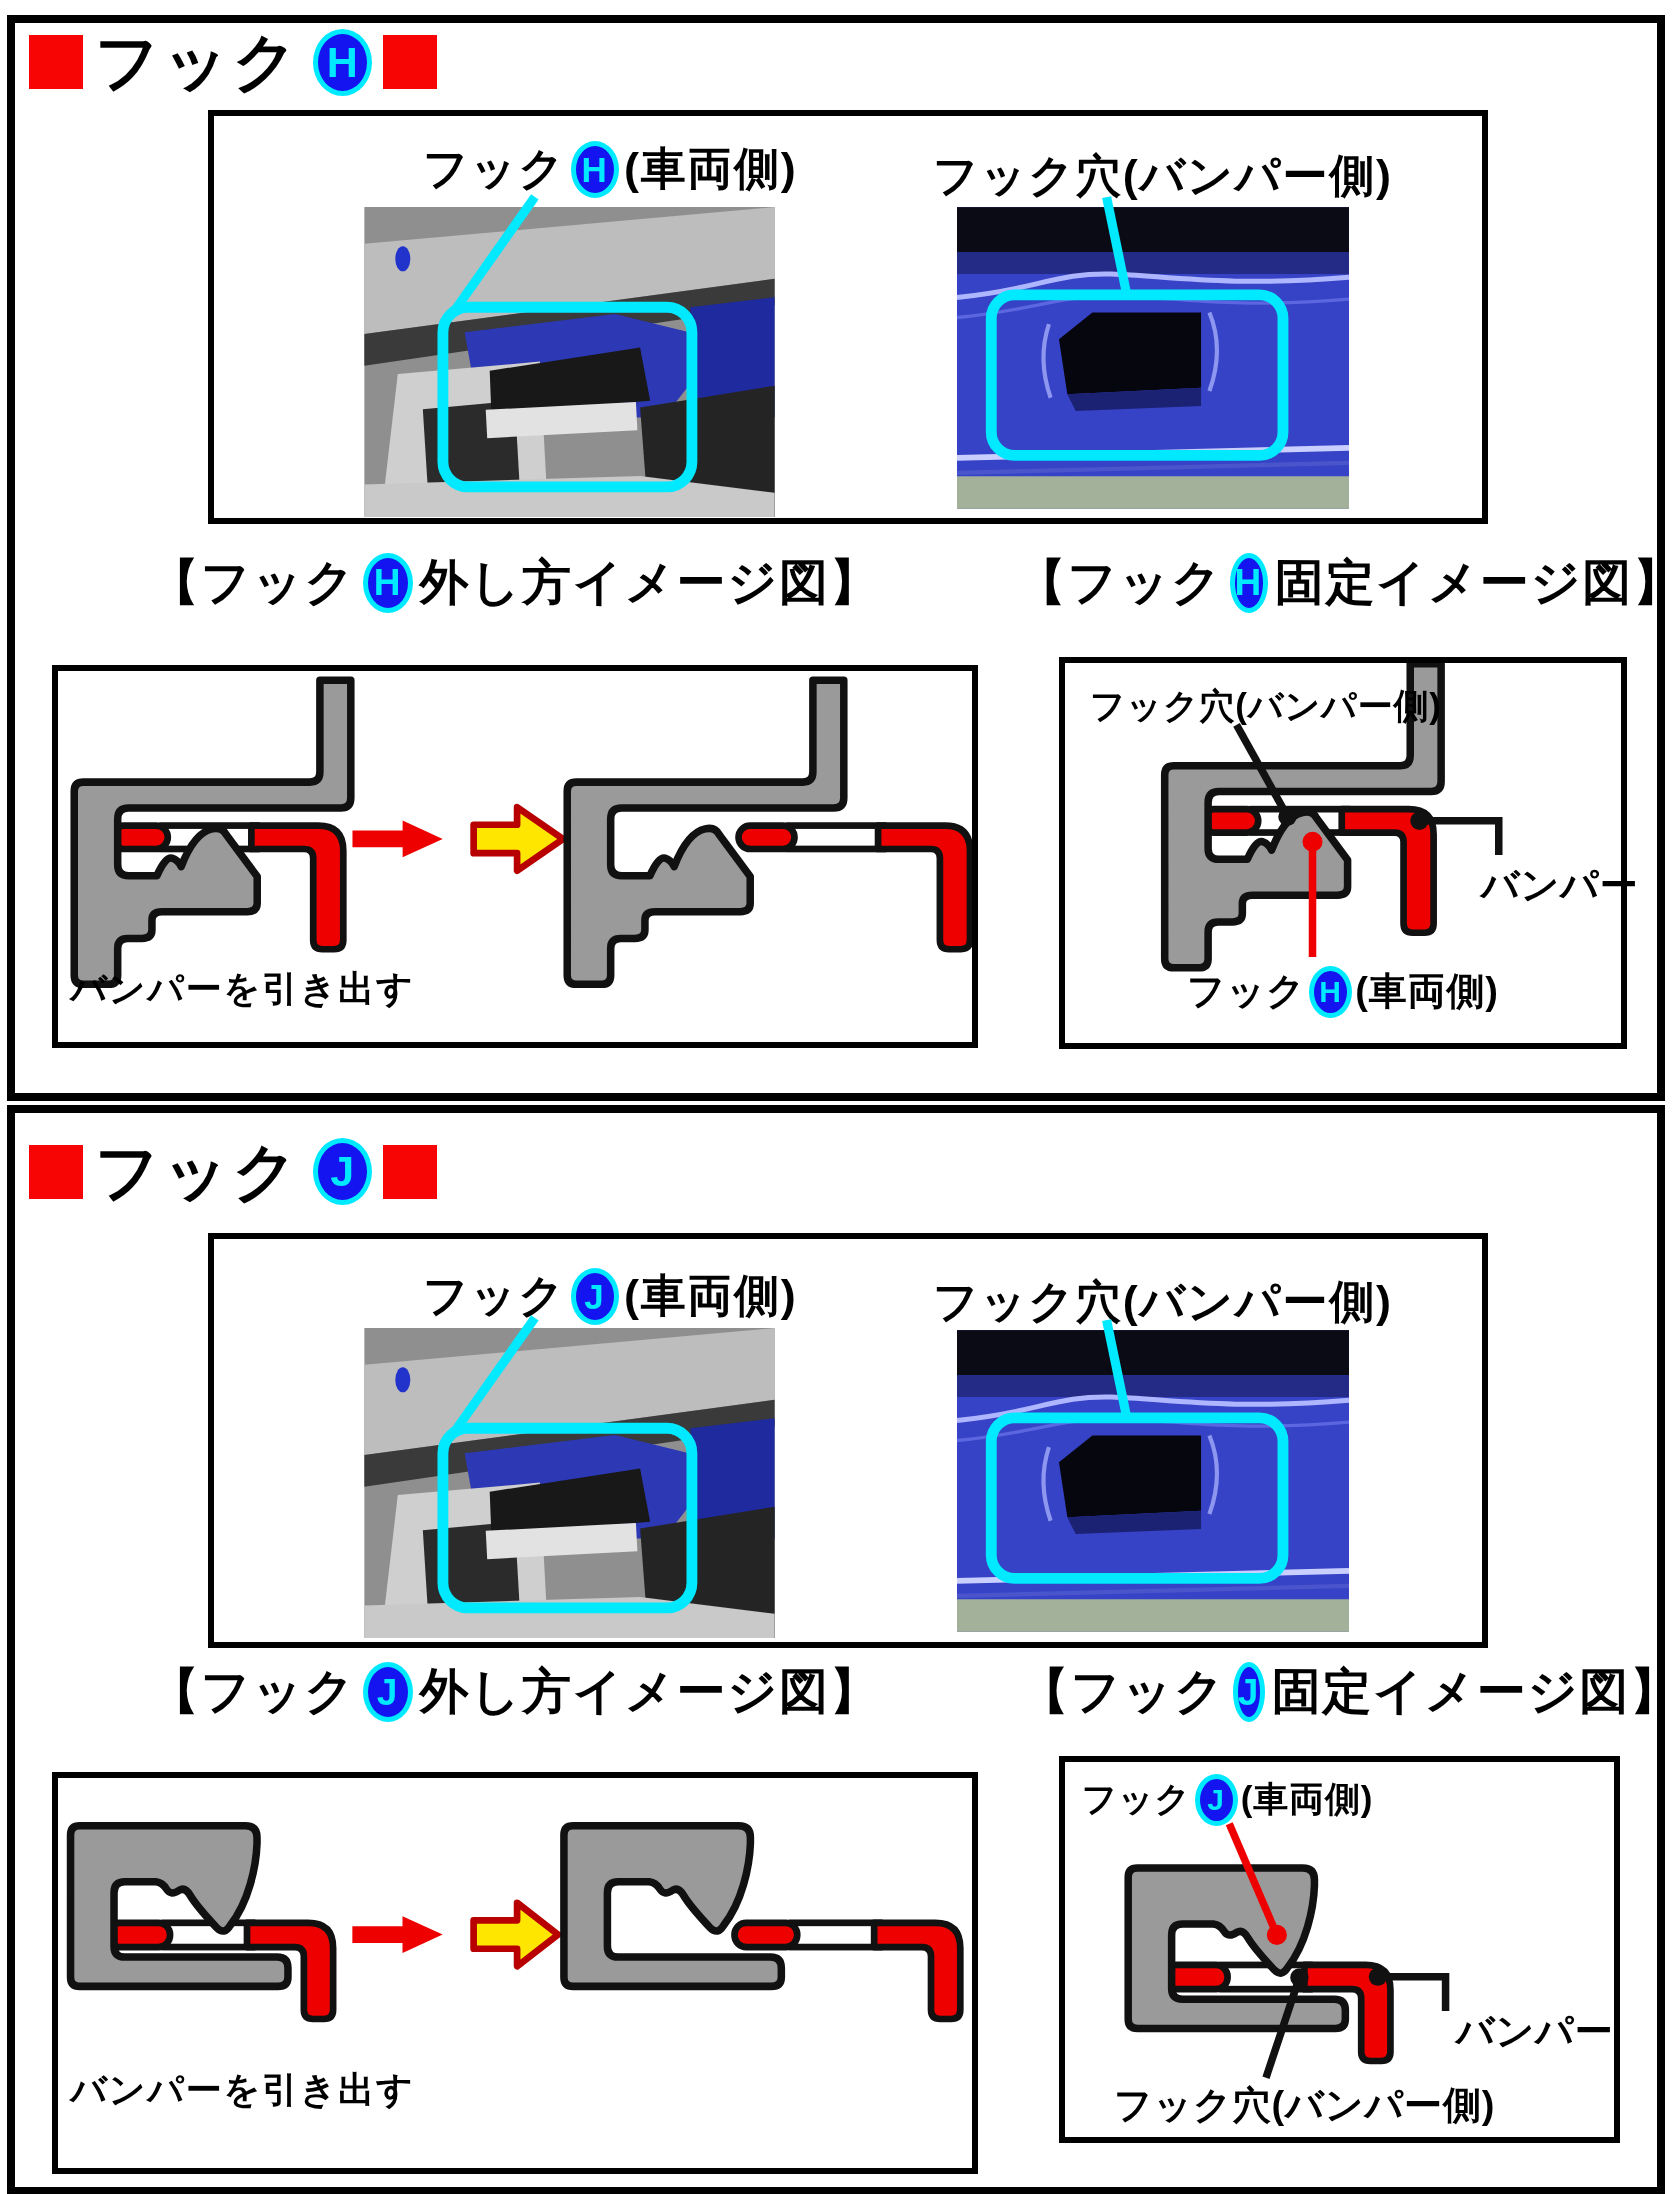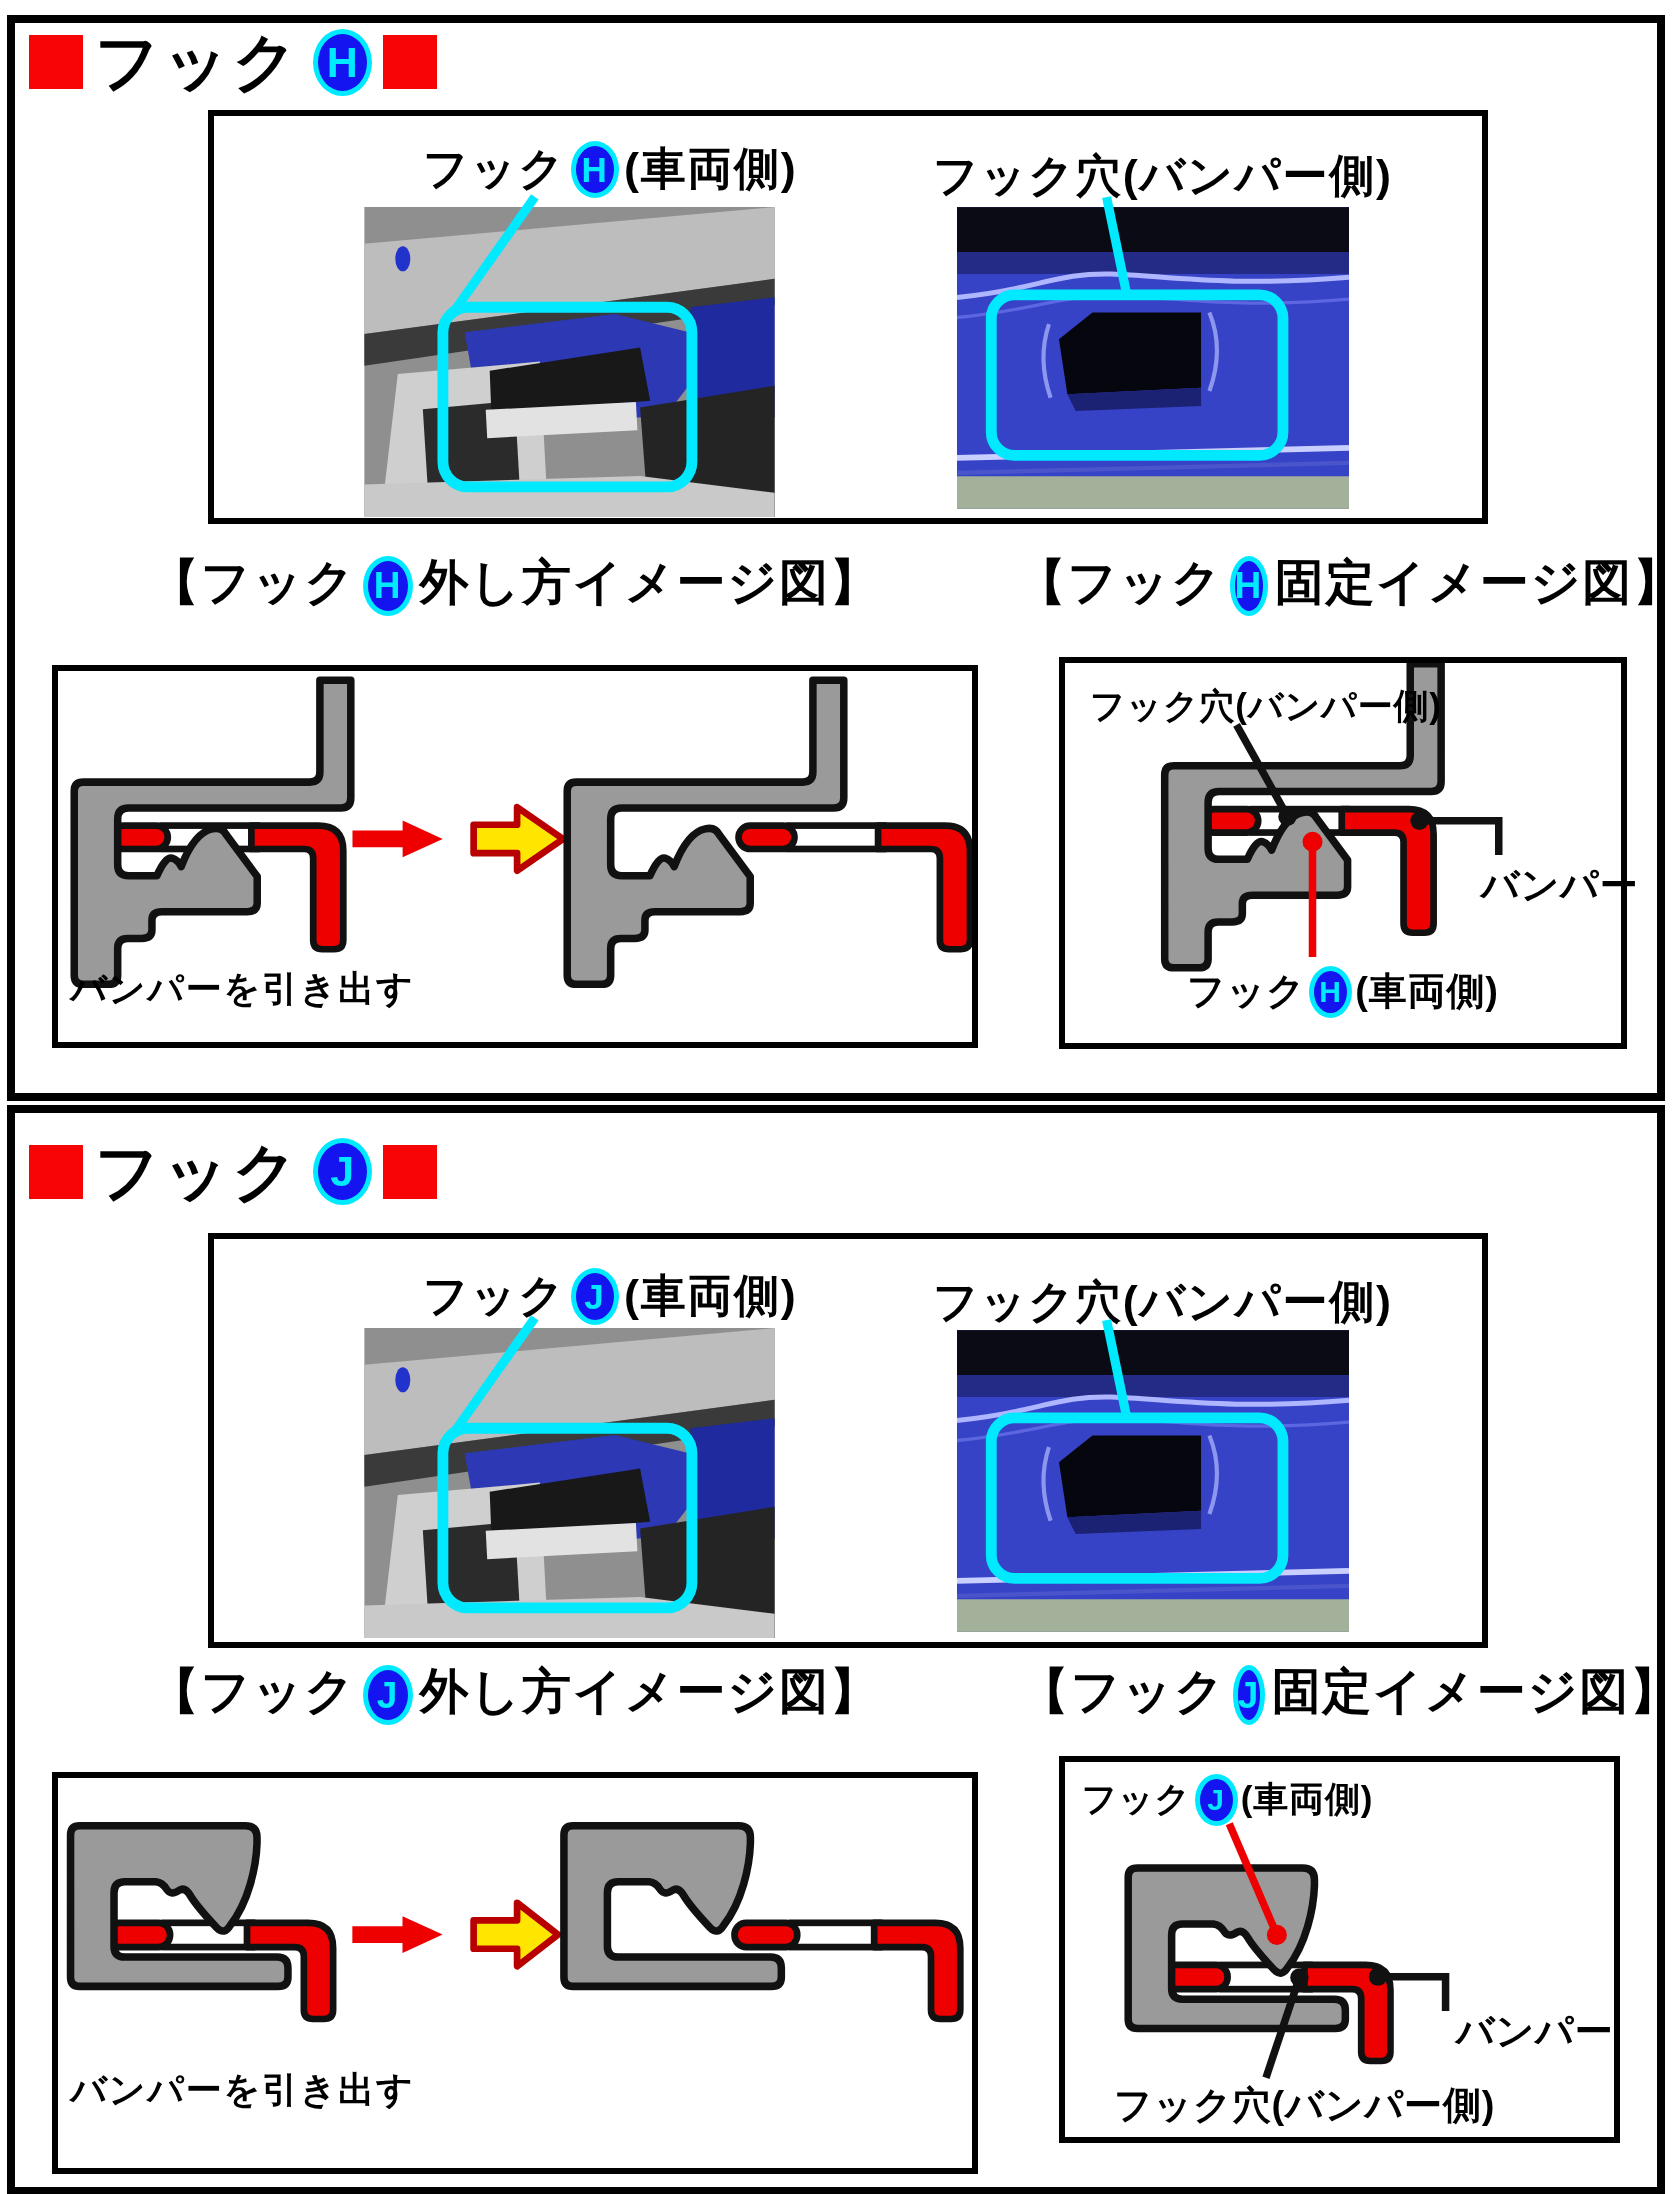--- a/index.html
+++ b/index.html
@@ -12,21 +12,21 @@
   .hdr .t{font-size:64px;letter-spacing:3.3px;line-height:1;}
   .badge{display:inline-flex;align-items:center;justify-content:center;background:#1414f0;color:#00eaff;border:5.9px solid #00eaff;border-radius:50%;line-height:1;}
   .badge.b-hdr{width:49px;height:57px;font-size:43px;}
   .badge.b-lbl{width:38px;height:47px;font-size:35px;}
   .badge.b-ttl{width:40px;height:50px;font-size:37px;}
   .badge.b-fix{width:33px;height:42px;font-size:30px;}
   .photosbox{position:absolute;border:6.7px solid #000;background:#fff;}
   .plabel{position:absolute;display:flex;align-items:center;gap:5px;font-size:45px;letter-spacing:1.7px;white-space:nowrap;}
   .photo{position:absolute;}
   .photo svg{overflow:visible;display:block;}
-  .ttl{position:absolute;display:flex;align-items:flex-end;justify-content:center;gap:6.7px;font-size:49px;letter-spacing:1.7px;white-space:nowrap;}
+  .ttl{position:absolute;display:flex;align-items:center;justify-content:center;gap:6.7px;font-size:49px;letter-spacing:1.7px;white-space:nowrap;}
   .dbox{position:absolute;border:6.7px solid #000;background:#fff;}
   .dbox svg{position:absolute;left:0;top:0;display:block;}
   .caption{position:absolute;font-size:36px;letter-spacing:1.7px;white-space:nowrap;}
   .fixlbl{position:absolute;font-size:35px;letter-spacing:0.8px;white-space:nowrap;display:flex;align-items:center;gap:3.3px;}
   .fixlbl.big{font-size:38px;justify-content:flex-end;}
 </style>
 </head>
 <body>
 
 <svg width="0" height="0" style="position:absolute" aria-hidden="true">

